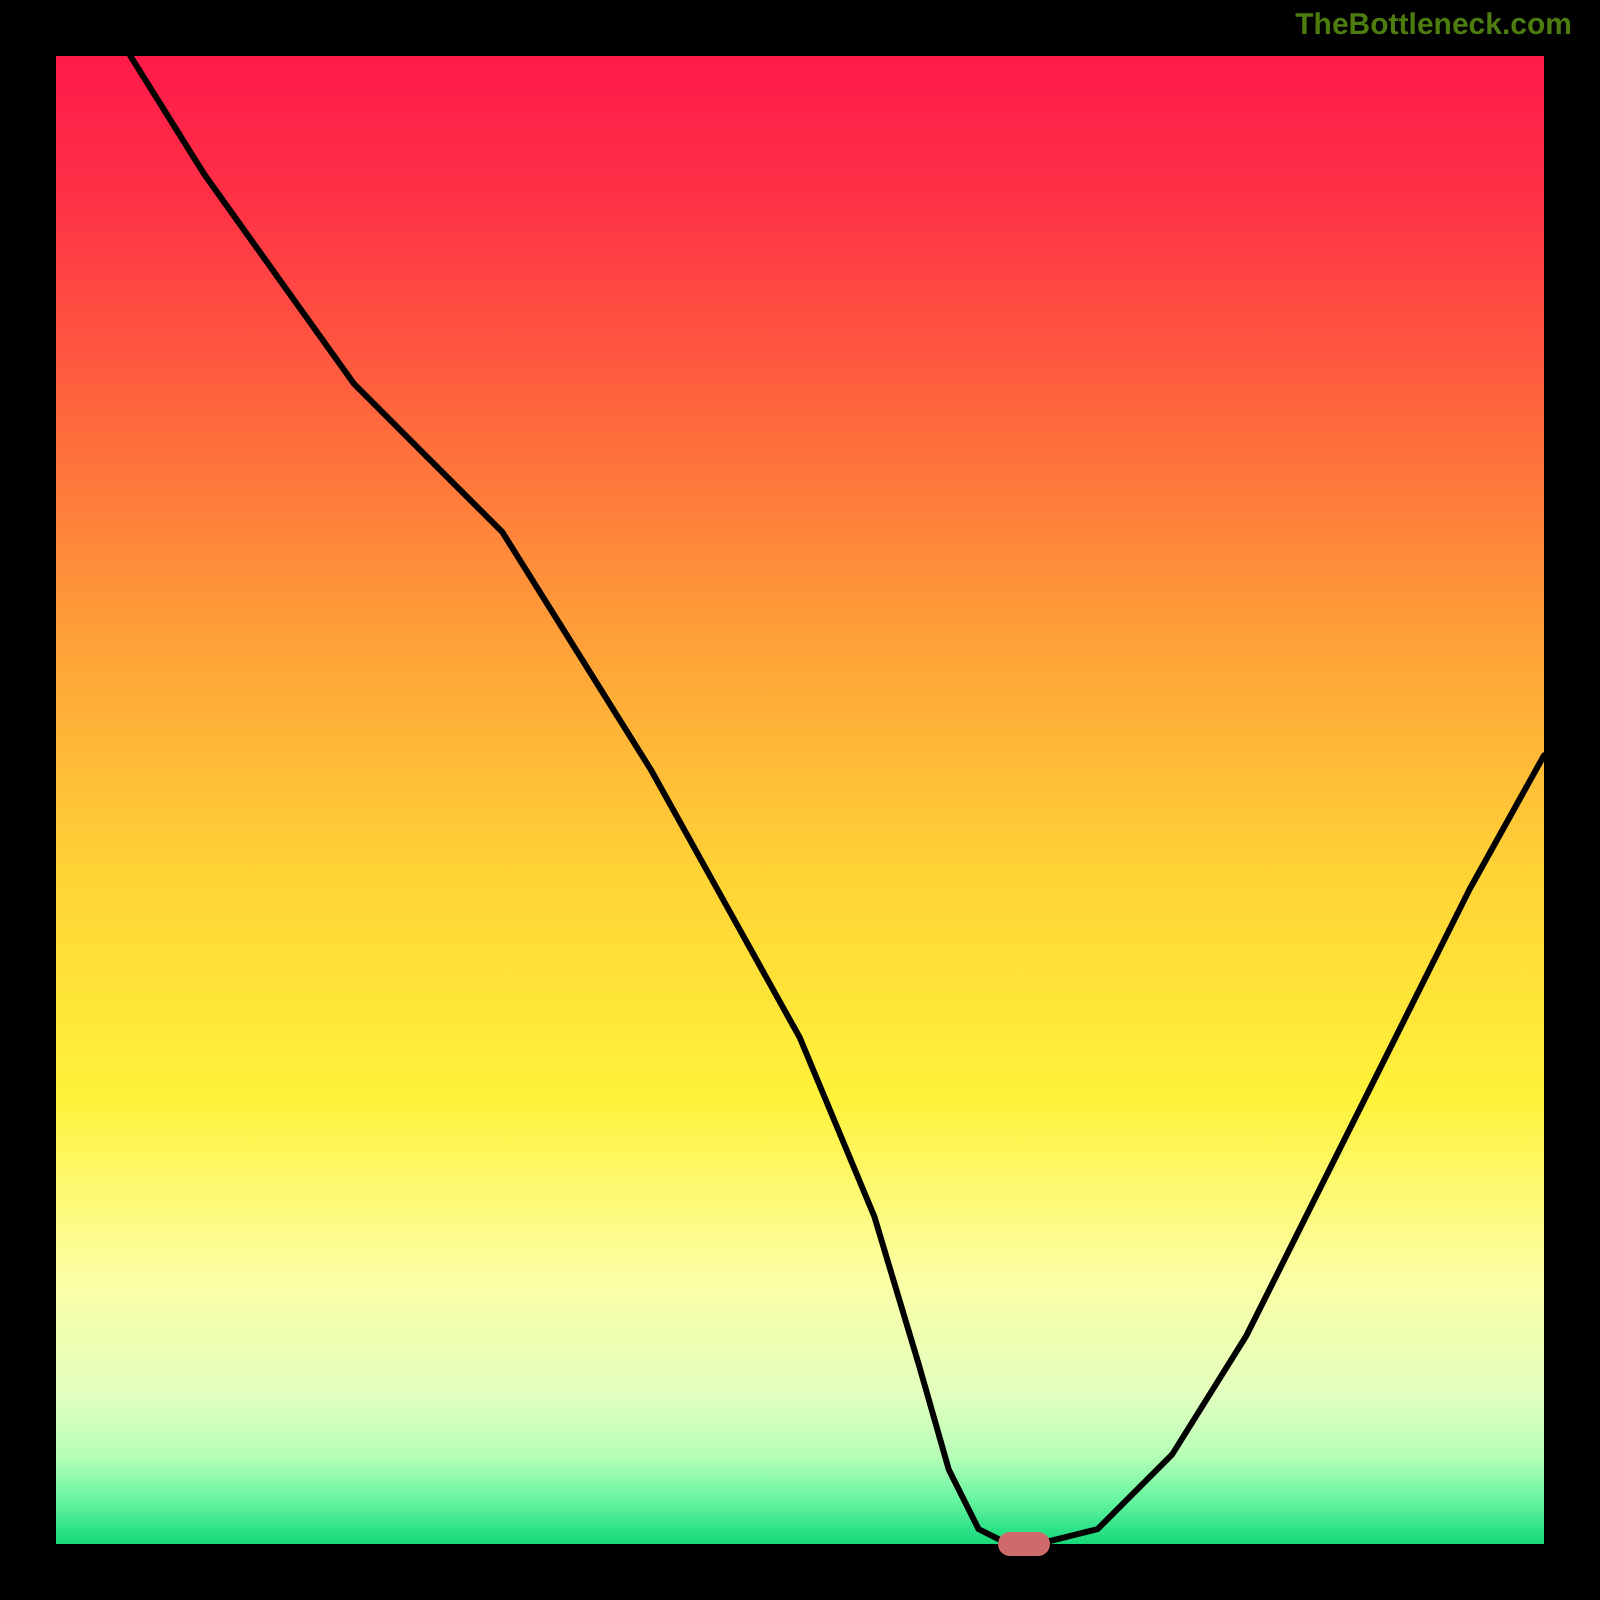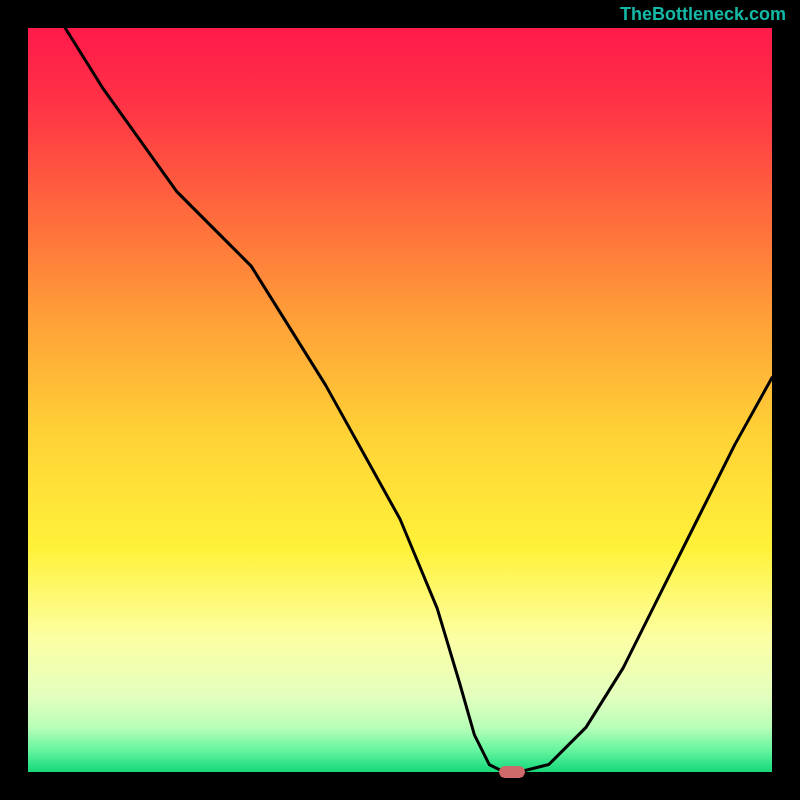--- a/index.html
+++ b/index.html
@@ -9,23 +9,23 @@
   height: 800px;
   background: #000;
   position: relative;
   overflow: hidden;
 }
 .watermark {
   position: absolute;
   top: 4px;
   right: 14px;
   font-family: Arial, Helvetica, sans-serif;
-  font-size: 18px;
+  font-size: 15px;
   font-weight: bold;
-  color: #14b8a6;
+  color: #4d7c0f;
   z-index: 5;
 }
 .plot-area {
   position: absolute;
   left: 28px;
   top: 28px;
   width: 744px;
   height: 744px;
 }
 .gradient-bg {

